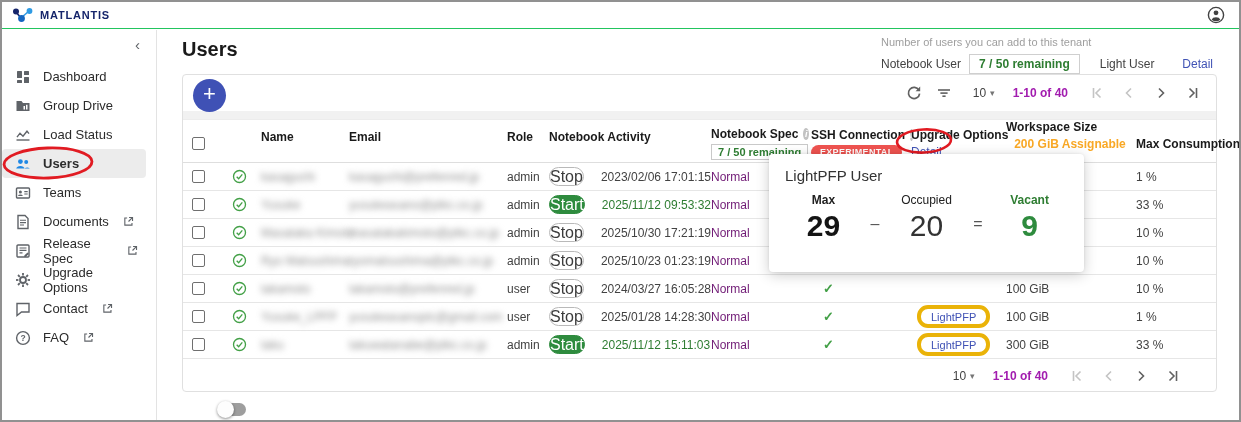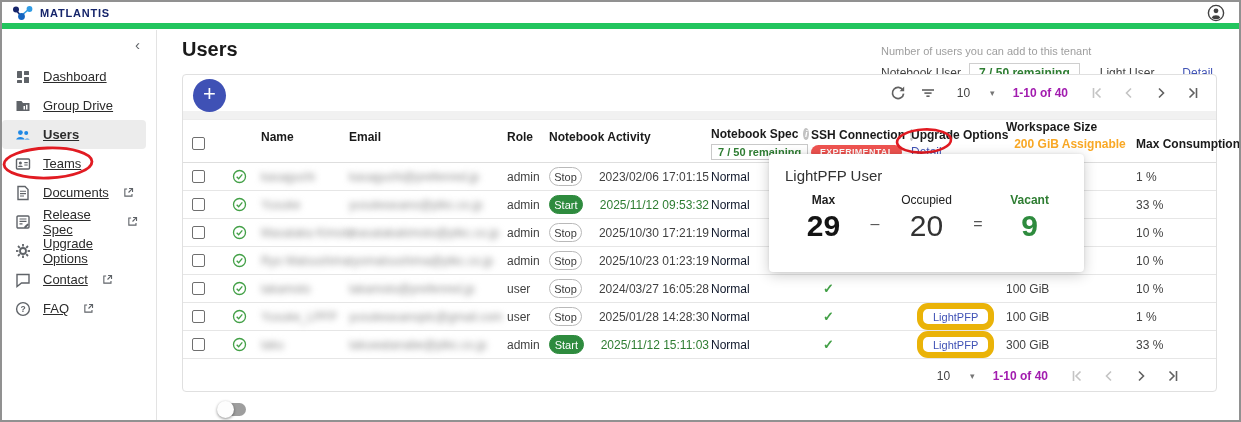--- a/index.html
+++ b/index.html
@@ -1,64 +1,64 @@
 <!DOCTYPE html>
 <html><head>
 <meta charset="utf-8">
 <style>
   * { margin:0; padding:0; box-sizing:border-box; }
   body { font-family:"Liberation Sans", sans-serif; background:#fff; }
   .screen { position:relative; width:1241px; height:422px; background:#fff;
             border:2px solid #919191; overflow:hidden; font-family:"Liberation Sans", sans-serif; }
 
   
-  .topbar { height:27px; border-bottom:6px solid #22c55e; display:flex; align-items:center;
+  .topbar { height:27px; border-bottom:1px solid #22c55e; display:flex; align-items:center;
             justify-content:space-between; padding:0 14px 0 10px; }
   .brand { display:flex; align-items:center; gap:6px; }
   .brand-text { font-size:11px; font-weight:bold; color:#16256b; letter-spacing:0.8px; }
   .avatar-btn { width:18px; height:18px; cursor:pointer; }
 
   
   .sidebar { position:absolute; left:0; top:28px; width:155px; bottom:0;
              border-right:1px solid #e3e3e3; background:#fff; }
   .collapse { text-align:right; padding:8px 16px 0 0; color:#5f6368; font-size:15px;
               line-height:14px; cursor:pointer; }
   .nav { margin-top:10px; }
   .nav-item { height:29px; display:flex; align-items:center; gap:12px;
-              padding:0 8px 0 13px; margin-right:10px; font-size:13px; color:#2b2b2b; cursor:pointer;text-decoration:underline; }
+              padding:0 8px 0 13px; margin-right:10px; font-size:13px; color:#2b2b2b; cursor:pointer; }
   .nav-item.active { background:#ececec; border-radius:4px; font-weight:bold; }
   .nav-icon { width:16px; height:16px; flex:0 0 16px; display:inline-flex; }
   .nav-icon svg { width:16px; height:16px; }
   .ext { display:inline-flex; margin-left:2px; }
   .ext svg { width:11px; height:11px; }
 
   
   .page-title { position:absolute; left:180px; top:36px; font-size:20px; font-weight:bold; color:#1a1a1a; }
-  .tenant { position:absolute; right:26px; top:43px; width:332px; }
+  .tenant { position:absolute; right:26px; top:34px; width:332px; }
   .tenant-note { font-size:11px; color:#9e9e9e; margin-bottom:6px; }
   .tenant-row { display:flex; align-items:center; gap:8px; font-size:12px; color:#424242; }
   .tenant-chip { border:1px solid #cfcfcf; background:#fff; padding:2px 9px; font-size:12px;
                  font-weight:bold; color:#2e7d32; white-space:nowrap; }
   .gap14 { width:4px; }
   .link { color:#4053b5; cursor:pointer; text-decoration:none; }
   .tenant .link { margin-left:auto; font-size:12px; }
 
   
   .card { position:absolute; left:180px; top:72px; width:1035px; height:318px;
           border:1px solid #e0e0e0; border-radius:4px; background:#fff; }
   .card-toolbar { height:36px; display:flex; align-items:center; justify-content:space-between;
                   padding:0 10px 0 10px; }
   .add-btn { width:33px; height:33px; border-radius:50%; background:#3f51b5; color:#fff;
              font-size:22px; line-height:30px; text-align:center; cursor:pointer; margin-top:4px;
              font-weight:normal; }
   .tool-right { display:flex; align-items:center; gap:0; }
   .icon-btn { width:30px; height:24px; display:inline-flex; align-items:center; justify-content:center;
               cursor:pointer; color:#616161; }
   .icon-btn svg { width:16px; height:16px; }
-  .pagesize { display:inline-flex; align-items:center; gap:20px; font-size:12px; color:#424242;
+  .pagesize { display:inline-flex; align-items:center; gap:4px; font-size:12px; color:#424242;
               margin:0 18px 0 14px; cursor:pointer; }
   .caret { font-size:9px; color:#757575; }
   .range { font-size:12px; font-weight:bold; color:#a21caf; margin-right:16px; }
   .pager { display:inline-flex; align-items:center; gap:6px; }
   .pager .icon-btn { width:26px; }
   .pager .disabled { color:#c4c4c4; cursor:default; }
 
   .strip { height:9px; background:#f1f1f1; border-bottom:1px solid #ececec; }
 
   .grid-cols { display:grid;
@@ -81,28 +81,28 @@
           font-weight:bold; display:inline-flex; align-items:center; justify-content:center; font-style:normal; }
 
   .trow { height:28px; border-bottom:1px solid #e6e6e6; font-size:12px; color:#424242; align-items:center; }
   .cell { display:flex; align-items:center; padding-left:2px; white-space:nowrap; }
   .cb { width:13px; height:13px; border:1.5px solid #6f6f6f; border-radius:2px; background:#fff;
         margin-left:7px; cursor:pointer; display:inline-block; }
   .status-ic { margin-left:7px; display:inline-flex; }
   .status-ic svg { width:15px; height:15px; }
   .blur { filter:blur(3px); color:#8f8f8f; font-size:12px; }
   .pill { display:inline-flex; justify-content:center; align-items:center; width:58px; height:19px;
-          border-radius:11px; font-size:11px; cursor:pointer; }
+          border-radius:11px; font-size:16px; cursor:pointer; }
   .pill.stopped { border:1px solid #b9b9b9; background:#fff; color:#3c3c3c; }
   .pill.running { border:1px solid #2e8b3e; background:#2e8b3e; color:#fff; }
   .time { margin-left:17px; font-size:12px; color:#424242; }
   .time.running { color:#2e7d32; }
-  .spec-val { color:#0f172a; }
+  .spec-val { color:#701a75; }
   .sshcheck { color:#43a047; font-weight:bold; font-size:13px; margin-left:12px; }
-  .chip { display:inline-block; border:6px solid #eab308; color:#3f51b5; background:#fff;
+  .chip { display:inline-block; border:4px solid #eab308; color:#3f51b5; background:#fff;
           border-radius:11px; font-size:11px; padding:1.5px 10px; margin-left:6px; cursor:pointer; }
 
   .tfoot { height:33px; display:flex; align-items:center; justify-content:flex-end; padding-right:30px; }
 
   
   .advanced { position:absolute; left:186px; top:401px; display:flex; align-items:flex-end; gap:13px;flex-direction:column; }
   .toggle { position:relative; width:27px; height:13px; border-radius:7px; background:#9e9e9e; cursor:pointer; }
   .knob { position:absolute; left:-2px; top:-2px; width:17px; height:17px; border-radius:50%;
           background:#fdfdfd; box-shadow:0 1px 3px rgba(0,0,0,0.45); }
   .adv-label { font-size:13px; color:#1a1a1a; }
@@ -169,20 +169,30 @@
   </div>
         <div class="nav-item">
     <span class="nav-icon">
             <svg viewBox="0 0 16 16" fill="#5f6368">
               <path d="M1.5 3h5l1.5 2h6.5v8h-13z"></path>
               <rect x="8.5" y="8" width="1.5" height="3.5" fill="#fff"></rect>
               <rect x="11" y="6.8" width="1.5" height="4.7" fill="#fff"></rect>
             </svg>
           </span>
     <span class="nav-label">Group Drive</span>
+
+  </div>
+        <div class="nav-item">
+    <span class="nav-icon">
+            <svg viewBox="0 0 16 16">
+              <path d="M1.5 13h13" stroke="#5f6368" stroke-width="1.4" fill="none"></path>
+              <path d="M2 10.2 5 6.2l3 3 4-5 2 2.4" fill="none" stroke="#5f6368" stroke-width="1.4"></path>
+            </svg>
+          </span>
+    <span class="nav-label">Load Status</span>
 
   </div>
         <div class="nav-item active">
     <span class="nav-icon">
             <svg viewBox="0 0 16 16" fill="#1e88e5">
               <circle cx="5.4" cy="5.6" r="2.4"></circle>
               <circle cx="11.2" cy="5.9" r="2"></circle>
               <path d="M1.2 12.6a4.3 3.2 0 0 1 8.4 0z"></path>
               <path d="M9.6 12.6a3.6 2.6 0 0 1 5.2 0z"></path>
             </svg>

